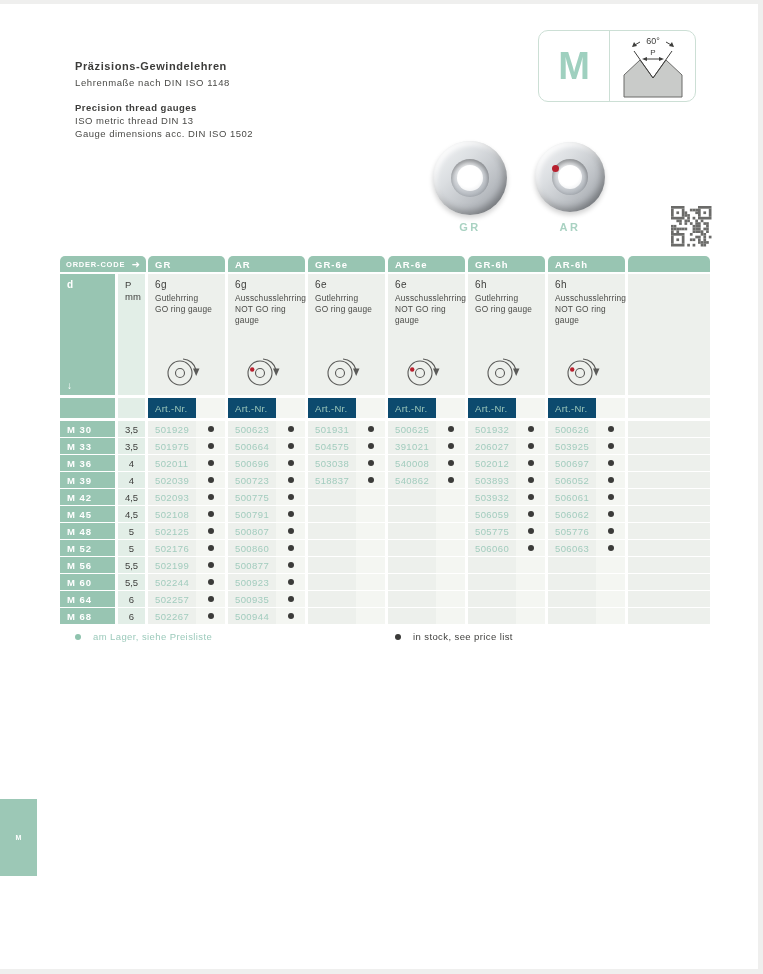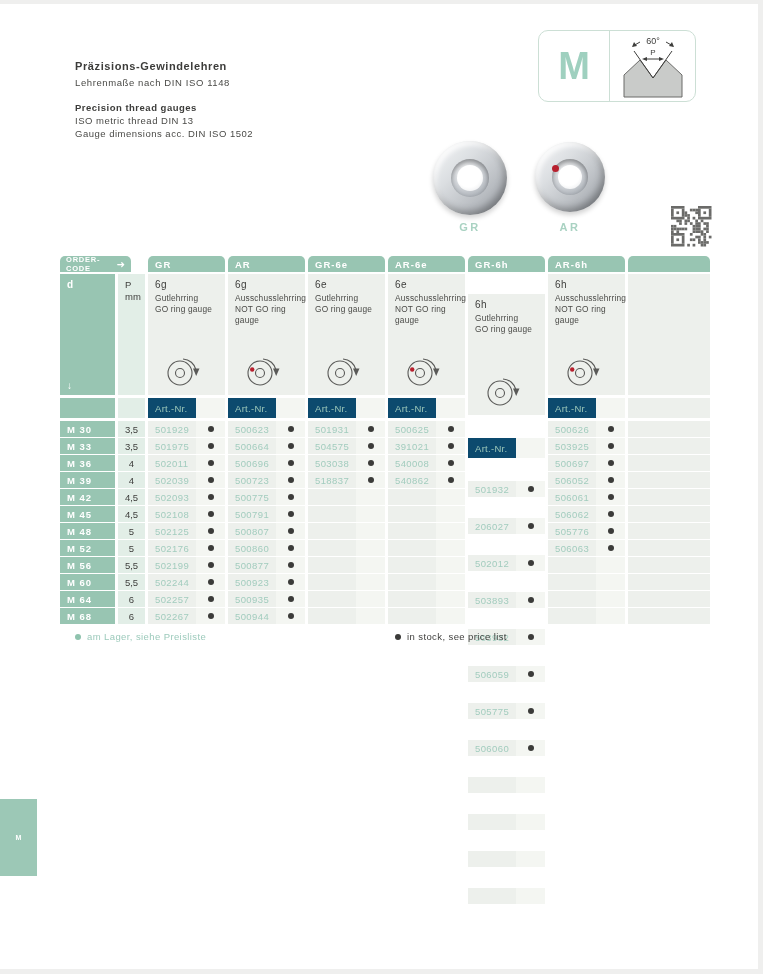--- a/index.html
+++ b/index.html
@@ -73,29 +73,29 @@
   .rowcell{height:16px;margin-bottom:1px;display:flex;align-items:center;box-sizing:border-box;}
   .rowcell.dcell{background:#98c5b2;color:#fff;font-size:9.5px;font-weight:bold;
     letter-spacing:1px;padding-left:7px;}
   .rowcell.pcell{background:#e2eee7;color:#3e3e3c;font-size:9.5px;justify-content:center;}
   .valpair{height:16px;margin-bottom:1px;display:flex;}
   .valpair .v-num{width:48px;background:#edf0ec;display:flex;align-items:center;
     padding-left:7px;box-sizing:border-box;font-size:9.5px;color:#a2ccbe;letter-spacing:.4px;}
   .valpair .v-dot{width:29px;background:#f4f6f2;display:flex;align-items:center;justify-content:center;}
   .stockdot{width:6px;height:6px;border-radius:50%;background:#3b3b39;}
   .rowcell.empty{background:#edf0ec;}
-  .orderbar{position:absolute;left:0;top:0;width:71px;height:16px;background:#98c5b2;
+  .orderbar{position:absolute;left:0;top:0;width:86px;height:16px;background:#98c5b2;
     border-radius:5px 5px 0 0;color:#fff;display:flex;align-items:center;
     justify-content:space-between;padding:0 6px;box-sizing:border-box;z-index:2;}
   .orderbar .oc{font-size:7.5px;font-weight:bold;letter-spacing:.8px;}
   .orderbar .oa{font-size:10px;font-weight:bold;}
 
   
   .legend{position:absolute;left:60px;top:631px;width:650px;font-size:9.5px;letter-spacing:.4px;}
-  .leg-item{position:absolute;display:flex;align-items:center;gap:6px;}
+  .leg-item{position:absolute;display:flex;align-items:center;gap:12px;}
   .leg-de{left:15px;color:#9ccabb;}
   .leg-en{left:335px;color:#3f3f3d;}
   .leg-dot{width:6px;height:6px;border-radius:50%;}
   .leg-dot.g{background:#8fc3ae;}
   .leg-dot.k{background:#3b3b39;}
 
   
   .pagetab{position:absolute;left:0;top:799px;width:37px;height:77px;background:#9cc8b6;
     display:flex;align-items:center;justify-content:center;color:#fff;
     font-size:7px;font-weight:bold;}
@@ -601,21 +601,21 @@
         </div>
         <div class="valpair">
           <div class="v-num"></div>
           <div class="v-dot"></div>
         </div>
         <div class="valpair">
           <div class="v-num"></div>
           <div class="v-dot"></div>
         </div>
       </div>
-      <div class="col" style="width: 77px; gap: 20px;">
+      <div class="col" style="width: 77px;">
         <div class="seg-bar">GR-6h</div>
         <div class="seg-sub">
           <div class="tol">6h</div>
           <div class="nm">Gutlehrring</div>
           <div class="nm">GO ring gauge</div>
           <div class="icon"><svg width="44" height="30" viewBox="0 0 44 30">
               <circle cx="15" cy="16" r="12" fill="none" stroke="#5a5a58" stroke-width="1.1"></circle>
               <circle cx="15" cy="16" r="4.5" fill="none" stroke="#5a5a58" stroke-width="1.1"></circle>
               <path d="M18,2 A14,14 0 0 1 31,13" fill="none" stroke="#5a5a58" stroke-width="1.2"></path>
               <polygon points="28,11.5 34.5,11.5 31.2,19" fill="#5a5a58"></polygon>

